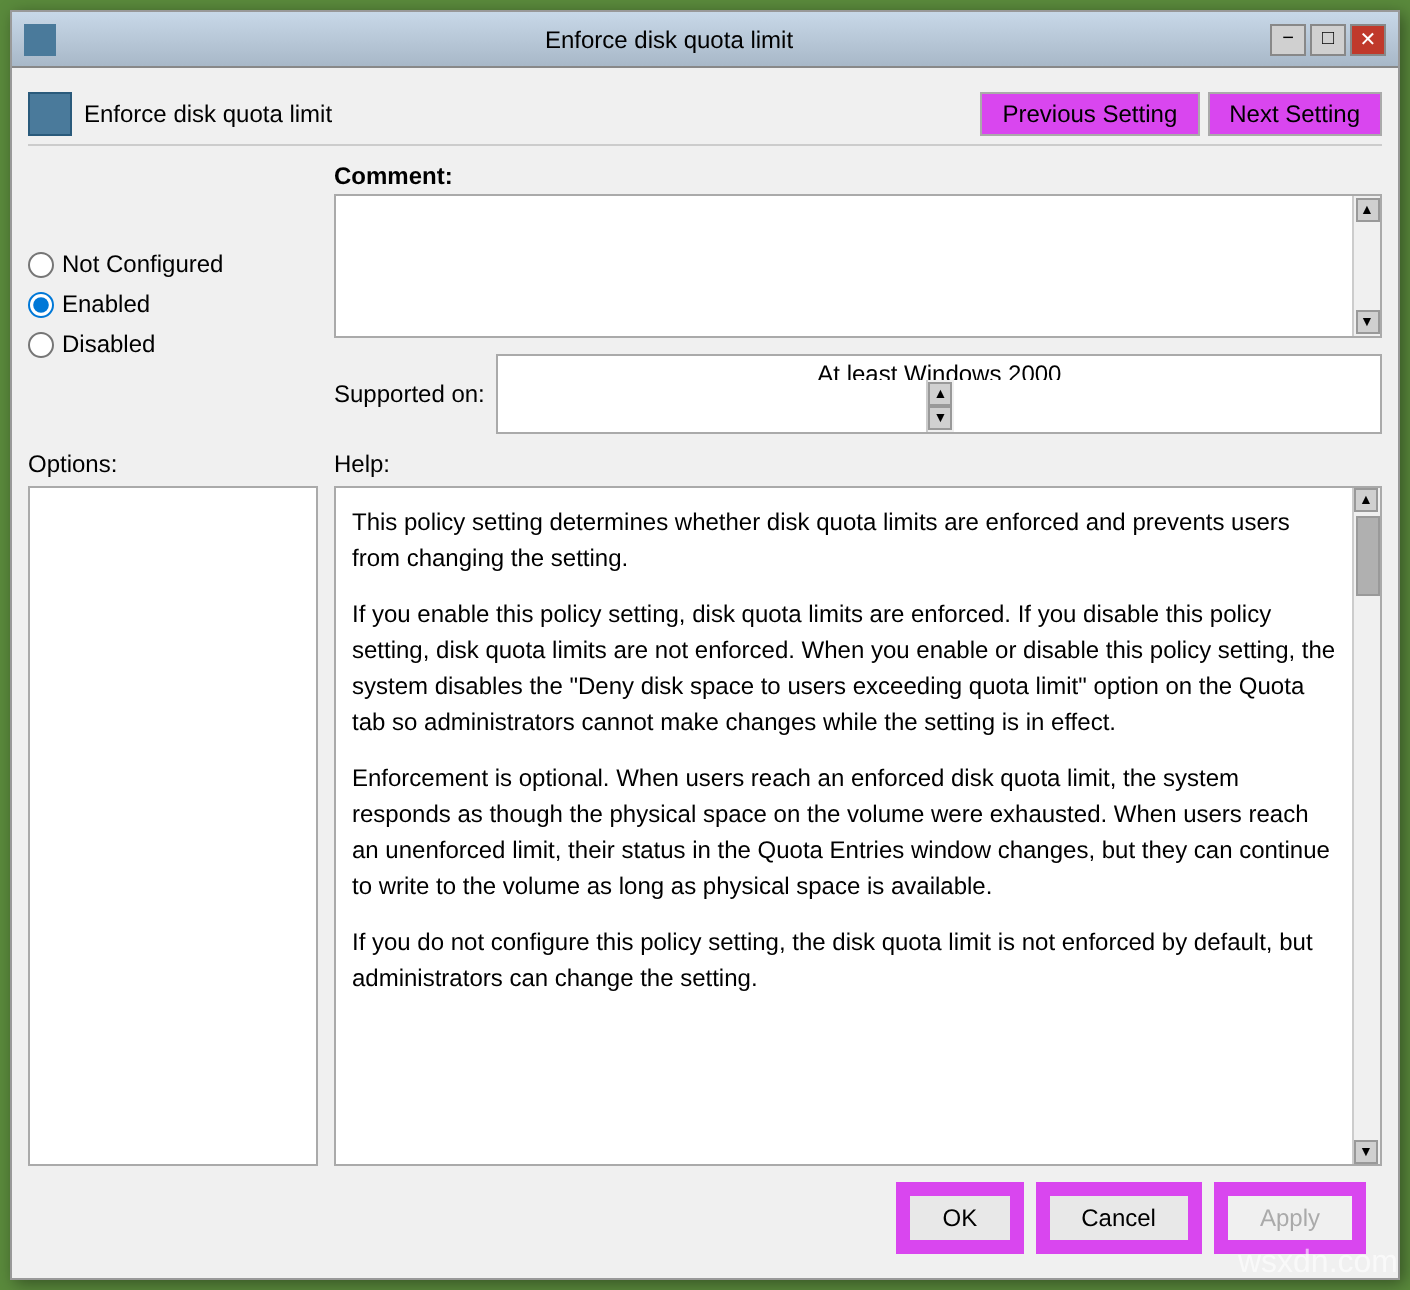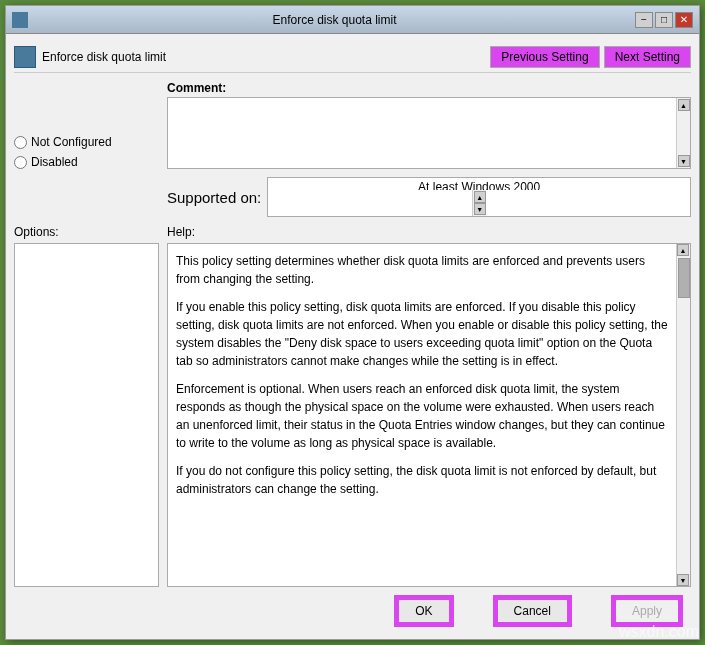--- a/index.html
+++ b/index.html
@@ -234,26 +234,25 @@
       justify-content: flex-end;
       align-items: center;
       gap: 6px;
       padding: 8px 8px 4px;
       flex-shrink: 0;
     }
 
     .footer-button {
       padding: 4px 16px;
       background: #e8e8e8;
-      border: 5px solid #d946ef;
+      border: 7px solid #d946ef;
       cursor: pointer;
       font-size: 12px;
       min-width: 60px;
-      text-align: right;
-      margin-left: 33px;
+      text-align: left;
     }
 
     .footer-button.disabled {
       color: #aaa;
       cursor: default;
       background: #f0f0f0;
     }
 
     .watermark {
       position: absolute;
@@ -351,20 +350,24 @@
         <button class="nav-button">Next Setting</button>
       </div>
     </div>
 
     <div class="two-col">
       <div class="left-col">
         <div class="radio-group">
           <label class="radio-label">
             <input type="radio" class="radio-input" name="setting" style="">
             <span>Not Configured</span>
+          </label>
+          <label class="radio-label">
+            <input type="radio" class="radio-input" name="setting" checked="" style="">
+            <span>Enabled</span>
           </label>
           <label class="radio-label">
             <input type="radio" class="radio-input" name="setting" style="">
             <span>Disabled</span>
           </label>
         </div>
       </div>
 
       <div class="right-col">
 
@@ -373,21 +376,21 @@
           <div class="comment-wrapper">
             <textarea class="comment-text" style=""></textarea>
             <div class="comment-scrollbar">
               <div class="scroll-arrow">▲</div>
               <div class="scroll-arrow">▼</div>
             </div>
           </div>
         </div>
 
         <div style="display:flex;align-items:center;gap:6px;margin-top:4px;">
-          <span style="font-size:15px;white-space:nowrap;">Supported on:</span>
+          <span style="font-size:12px;white-space:nowrap;">Supported on:</span>
           <div class="supported-wrapper" style="flex:1;height:40px;display:flex;flex-direction:column;">
             <div style="flex:1;display:flex;flex-direction:column;overflow:hidden;">
               <div style="padding:2px 4px;font-size:12px;">At least Windows 2000</div>
             </div>
             <div style="width:14px;background:#f0f0f0;border-left:1px solid #ccc;display:flex;flex-direction:column;align-items:center;justify-content:space-between;padding:1px 0;">
               <div class="scroll-arrow">▲</div>
               <div class="scroll-arrow">▼</div>
             </div>
           </div>
         </div>

